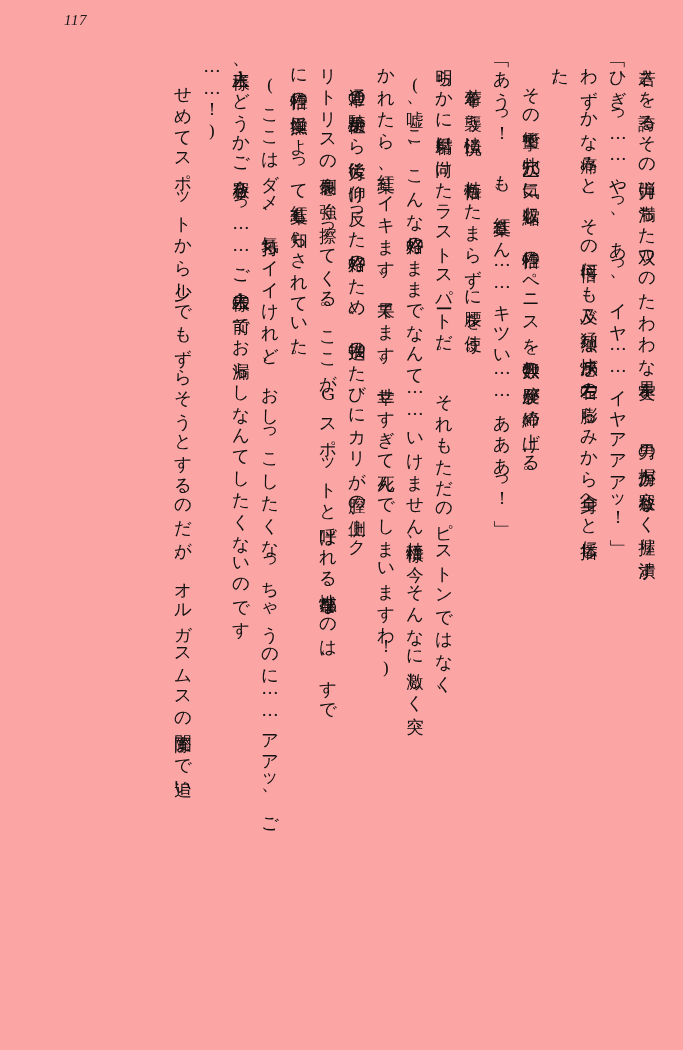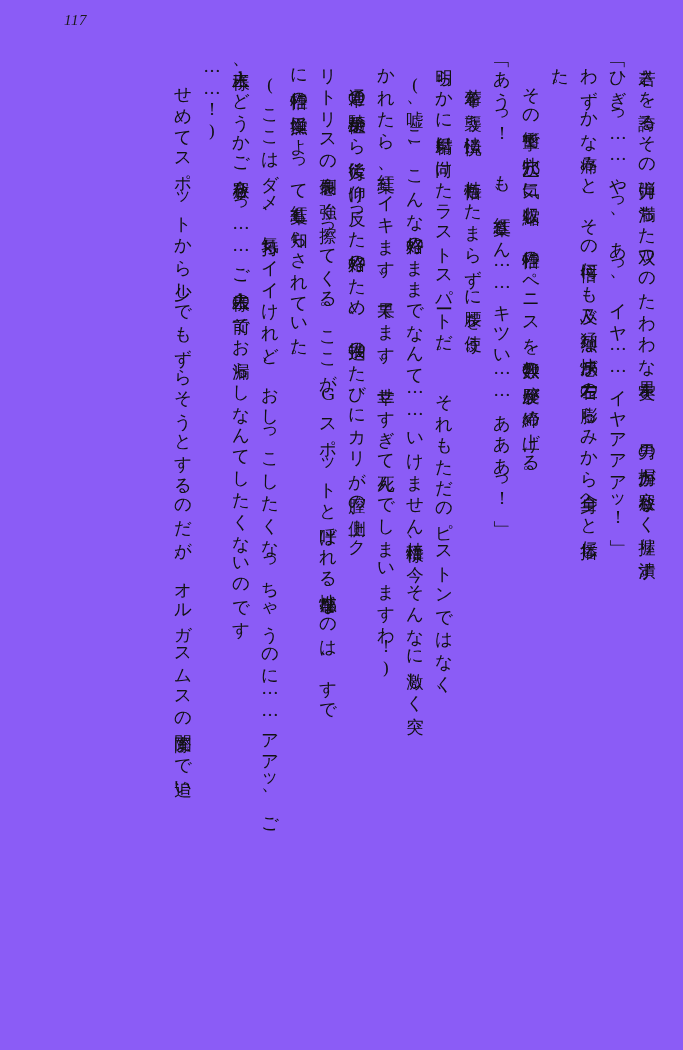--- a/index.html
+++ b/index.html
@@ -7,21 +7,21 @@
     padding: 0;
     background: #ffffff;
   }
   body {
     font-family: "Liberation Serif", serif;
   }
   .page {
     position: relative;
     width: 683px;
     height: 1050px;
-    background: #8b5cf6;
+    background: #fca5a5;
     overflow: hidden;
     box-sizing: border-box;
   }
   .page-number {
     position: absolute;
     top: 12px;
     left: 64px;
     font-family: "Liberation Serif", serif;
     font-style: italic;
     font-size: 15px;

